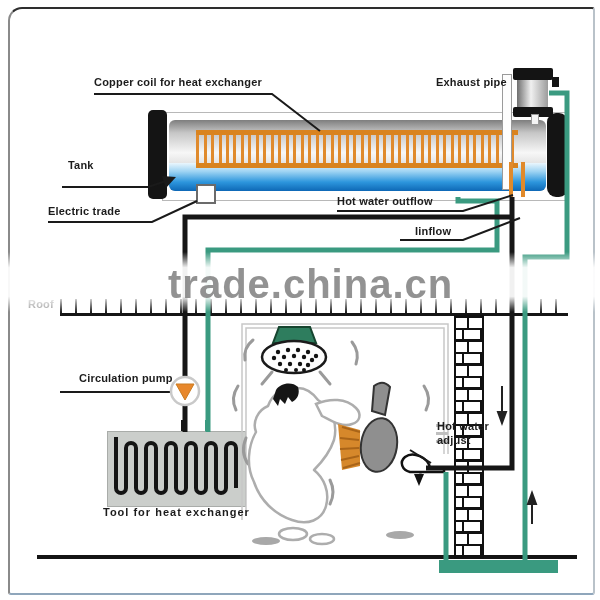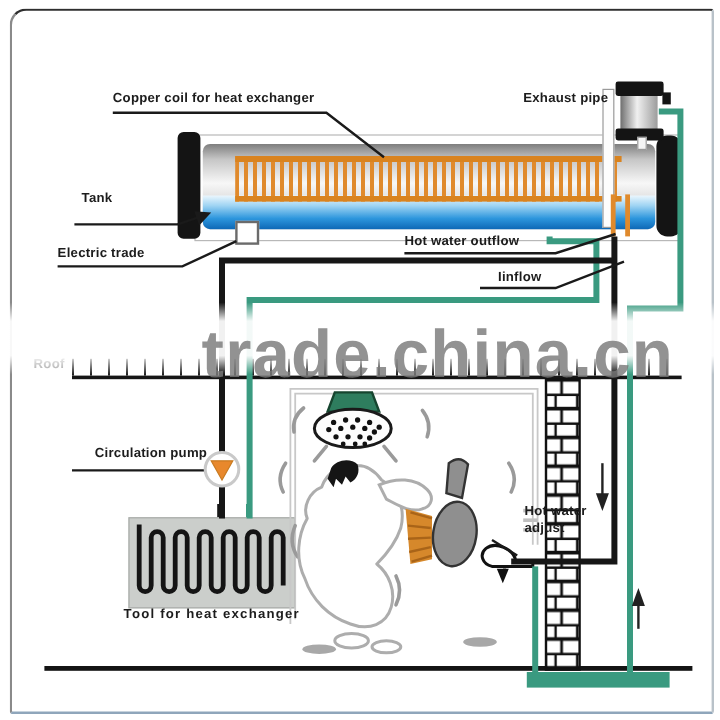--- a/index.html
+++ b/index.html
@@ -43,21 +43,21 @@
   #roof-line{left:60px;top:313px;width:508px;height:3px;background:#151515;}
   
   #hx-box{left:107px;top:431px;width:137px;height:74px;background:#cbcecb;border:1px solid #a9aca9;}
   .hx-stub{top:420px;height:13px;}
   
   #ground{left:37px;top:555px;width:540px;height:4px;background:#141414;}
   #green-bar{left:439px;top:560px;width:119px;height:13px;background:#3a9a80;}
   
   #wm-band{left:0;top:252px;width:600px;height:60px;z-index:40;
     background:linear-gradient(180deg,rgba(255,255,255,0) 0%,rgba(255,255,255,.94) 26%,rgba(255,255,255,.94) 74%,rgba(255,255,255,0) 100%);}
-  #wm-text{left:168px;top:262px;z-index:41;font-size:56px;font-weight:600;
+  #wm-text{left:168px;top:262px;z-index:41;font-size:40px;font-weight:600;
     color:rgba(122,122,122,.82);letter-spacing:1px;white-space:nowrap;}
   #roof-label{color:#9a9a9a;z-index:5;}
   svg{position:absolute;left:0;top:0;z-index:20;}
   #art-under{z-index:10;}
 </style>
 </head>
 <body>
 
 <div id="canvas">
 

